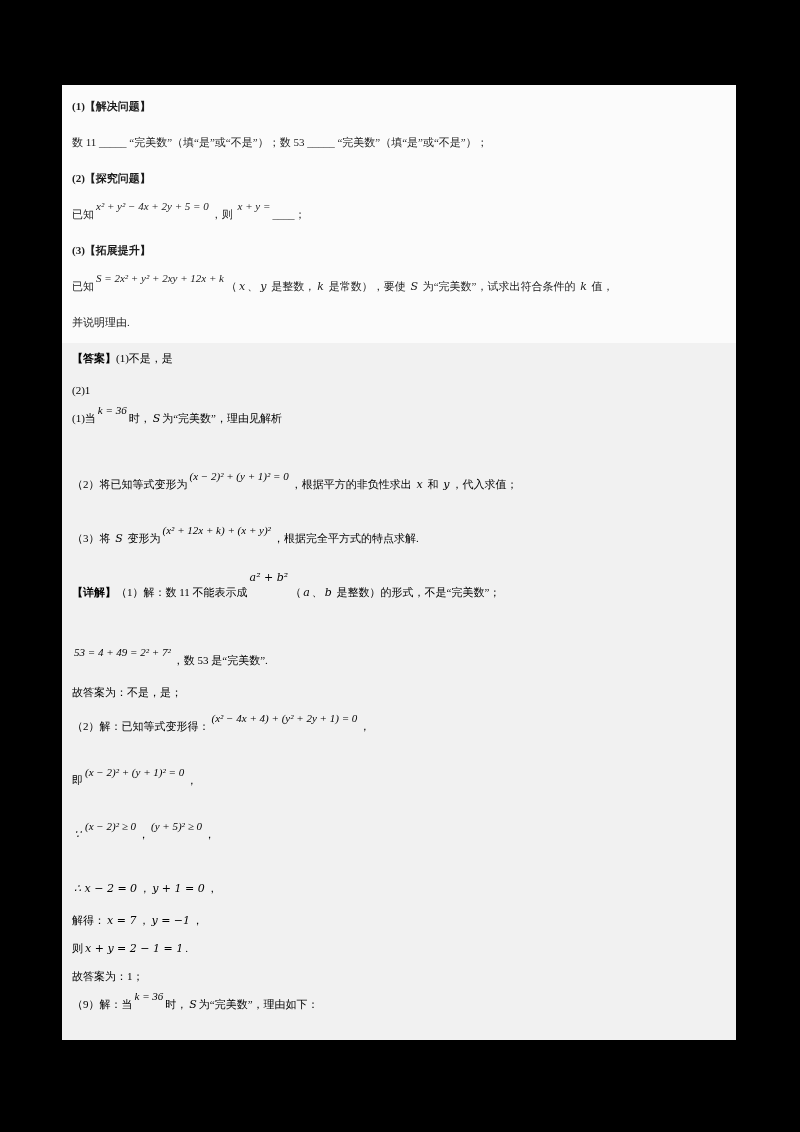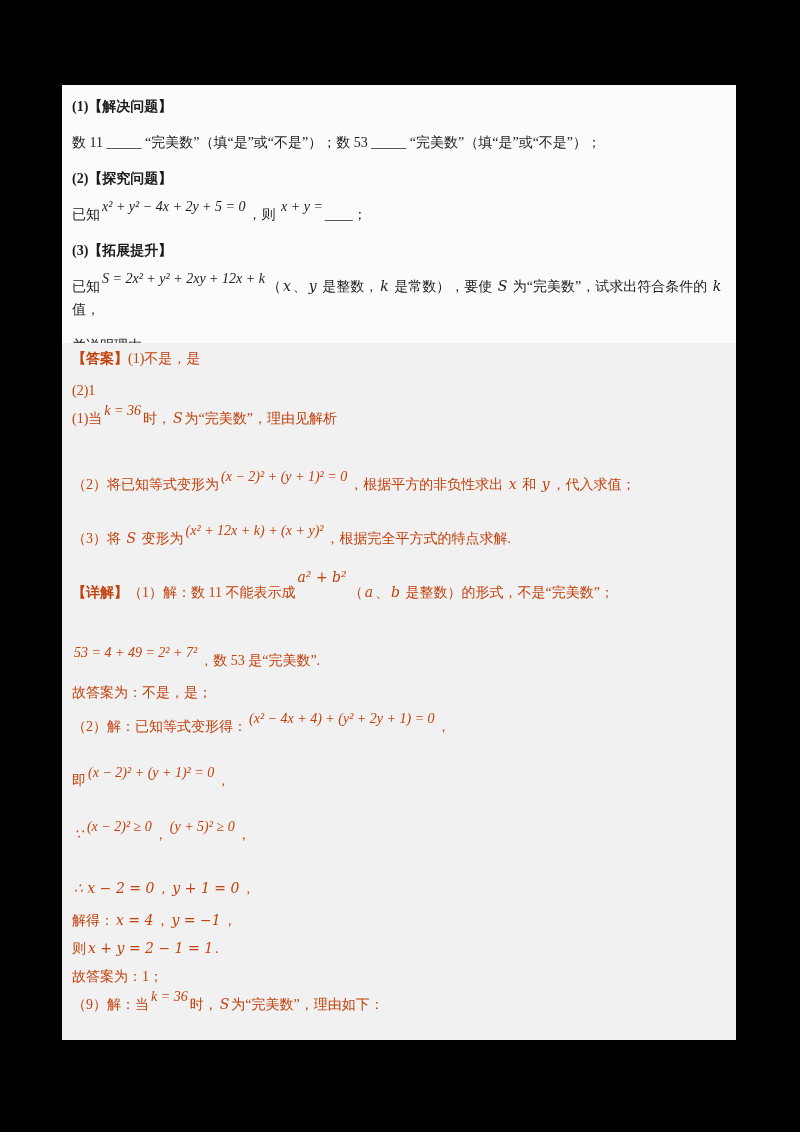--- a/index.html
+++ b/index.html
@@ -24,24 +24,24 @@
     padding: 10px 6px 0 10px;
     color: #1b1b1b;
   }
   .answer-section {
     position: absolute;
     left: 0; top: 258px;
     width: 100%; height: 697px;
     box-sizing: border-box;
     padding: 4px 6px 0 10px;
     background: #f1f1f1;
-    color: #c2410c;
+    color: #000000;
   }
   .line {
-    font-size: 14px;
+    font-size: 11px;
     line-height: 23px;
     margin-bottom: 13px;
   }
   
   .sp-xs  { margin-bottom: 5px; }
   .sp-s   { margin-bottom: 9px; }
   .sp-m   { margin-bottom: 11px; }
   .sp-l   { margin-bottom: 20px; }
   .sp-xl  { margin-bottom: 31px; }
   .sp-2xl { margin-bottom: 45px; }
@@ -81,18 +81,18 @@
       <div class="line sp-3xl"><span class="txt">(1)当</span><span class="math raise">k = 36</span><span class="txt">时，</span><span class="math">S</span><span class="txt">为“完美数”，理由见解析</span></div>
       <div class="line sp-xl"><span class="txt">（2）将已知等式变形为</span><span class="math raise">(x − 2)² + (y + 1)² = 0</span><span class="txt">，根据平方的非负性求出 </span><span class="math">x</span><span class="txt"> 和 </span><span class="math">y</span><span class="txt">，代入求值；</span></div>
       <div class="line sp-xl"><span class="txt">（3）将 </span><span class="math">S</span><span class="txt"> 变形为</span><span class="math raise">(x² + 12x + k) + (x + y)²</span><span class="txt">，根据完全平方式的特点求解.</span></div>
       <div class="line sp-2xl"><span class="txt bold">【详解】</span><span class="txt">（1）解：数 11 不能表示成</span><span class="math raise2">a² + b²</span><span class="txt">（</span><span class="math">a</span><span class="txt">、</span><span class="math">b</span><span class="txt"> 是整数）的形式，不是“完美数”；</span></div>
       <div class="line sp-s"><span class="math raise">53 = 4 + 49 = 2² + 7²</span><span class="txt">，数 53 是“完美数”.</span></div>
       <div class="line sp-m"><span class="txt">故答案为：不是，是；</span></div>
       <div class="line sp-xl"><span class="txt">（2）解：已知等式变形得：</span><span class="math raise">(x² − 4x + 4) + (y² + 2y + 1) = 0</span><span class="txt">，</span></div>
       <div class="line sp-xl"><span class="txt">即</span><span class="math raise">(x − 2)² + (y + 1)² = 0</span><span class="txt">，</span></div>
       <div class="line sp-xl"><span class="math">∵</span><span class="math raise">(x − 2)² ≥ 0</span><span class="txt">，</span><span class="math raise">(y + 5)² ≥ 0</span><span class="txt">，</span></div>
       <div class="line sp-s"><span class="math">∴ x − 2 = 0</span><span class="txt">，</span><span class="math">y + 1 = 0</span><span class="txt">，</span></div>
-      <div class="line sp-xs"><span class="txt">解得：</span><span class="math">x = 4</span><span class="txt">，</span><span class="math">y = −1</span><span class="txt">，</span></div>
+      <div class="line sp-xs"><span class="txt">解得：</span><span class="math">x = 7</span><span class="txt">，</span><span class="math">y = −1</span><span class="txt">，</span></div>
       <div class="line sp-xs"><span class="txt">则</span><span class="math">x + y = 2 − 1 = 1</span><span class="txt">.</span></div>
       <div class="line sp-xs"><span class="txt">故答案为：1；</span></div>
       <div class="line"><span class="txt">（9）解：当</span><span class="math raise">k = 36</span><span class="txt">时，</span><span class="math">S</span><span class="txt">为“完美数”，理由如下：</span></div>
     </section>
 </div>
 
 </body></html>

